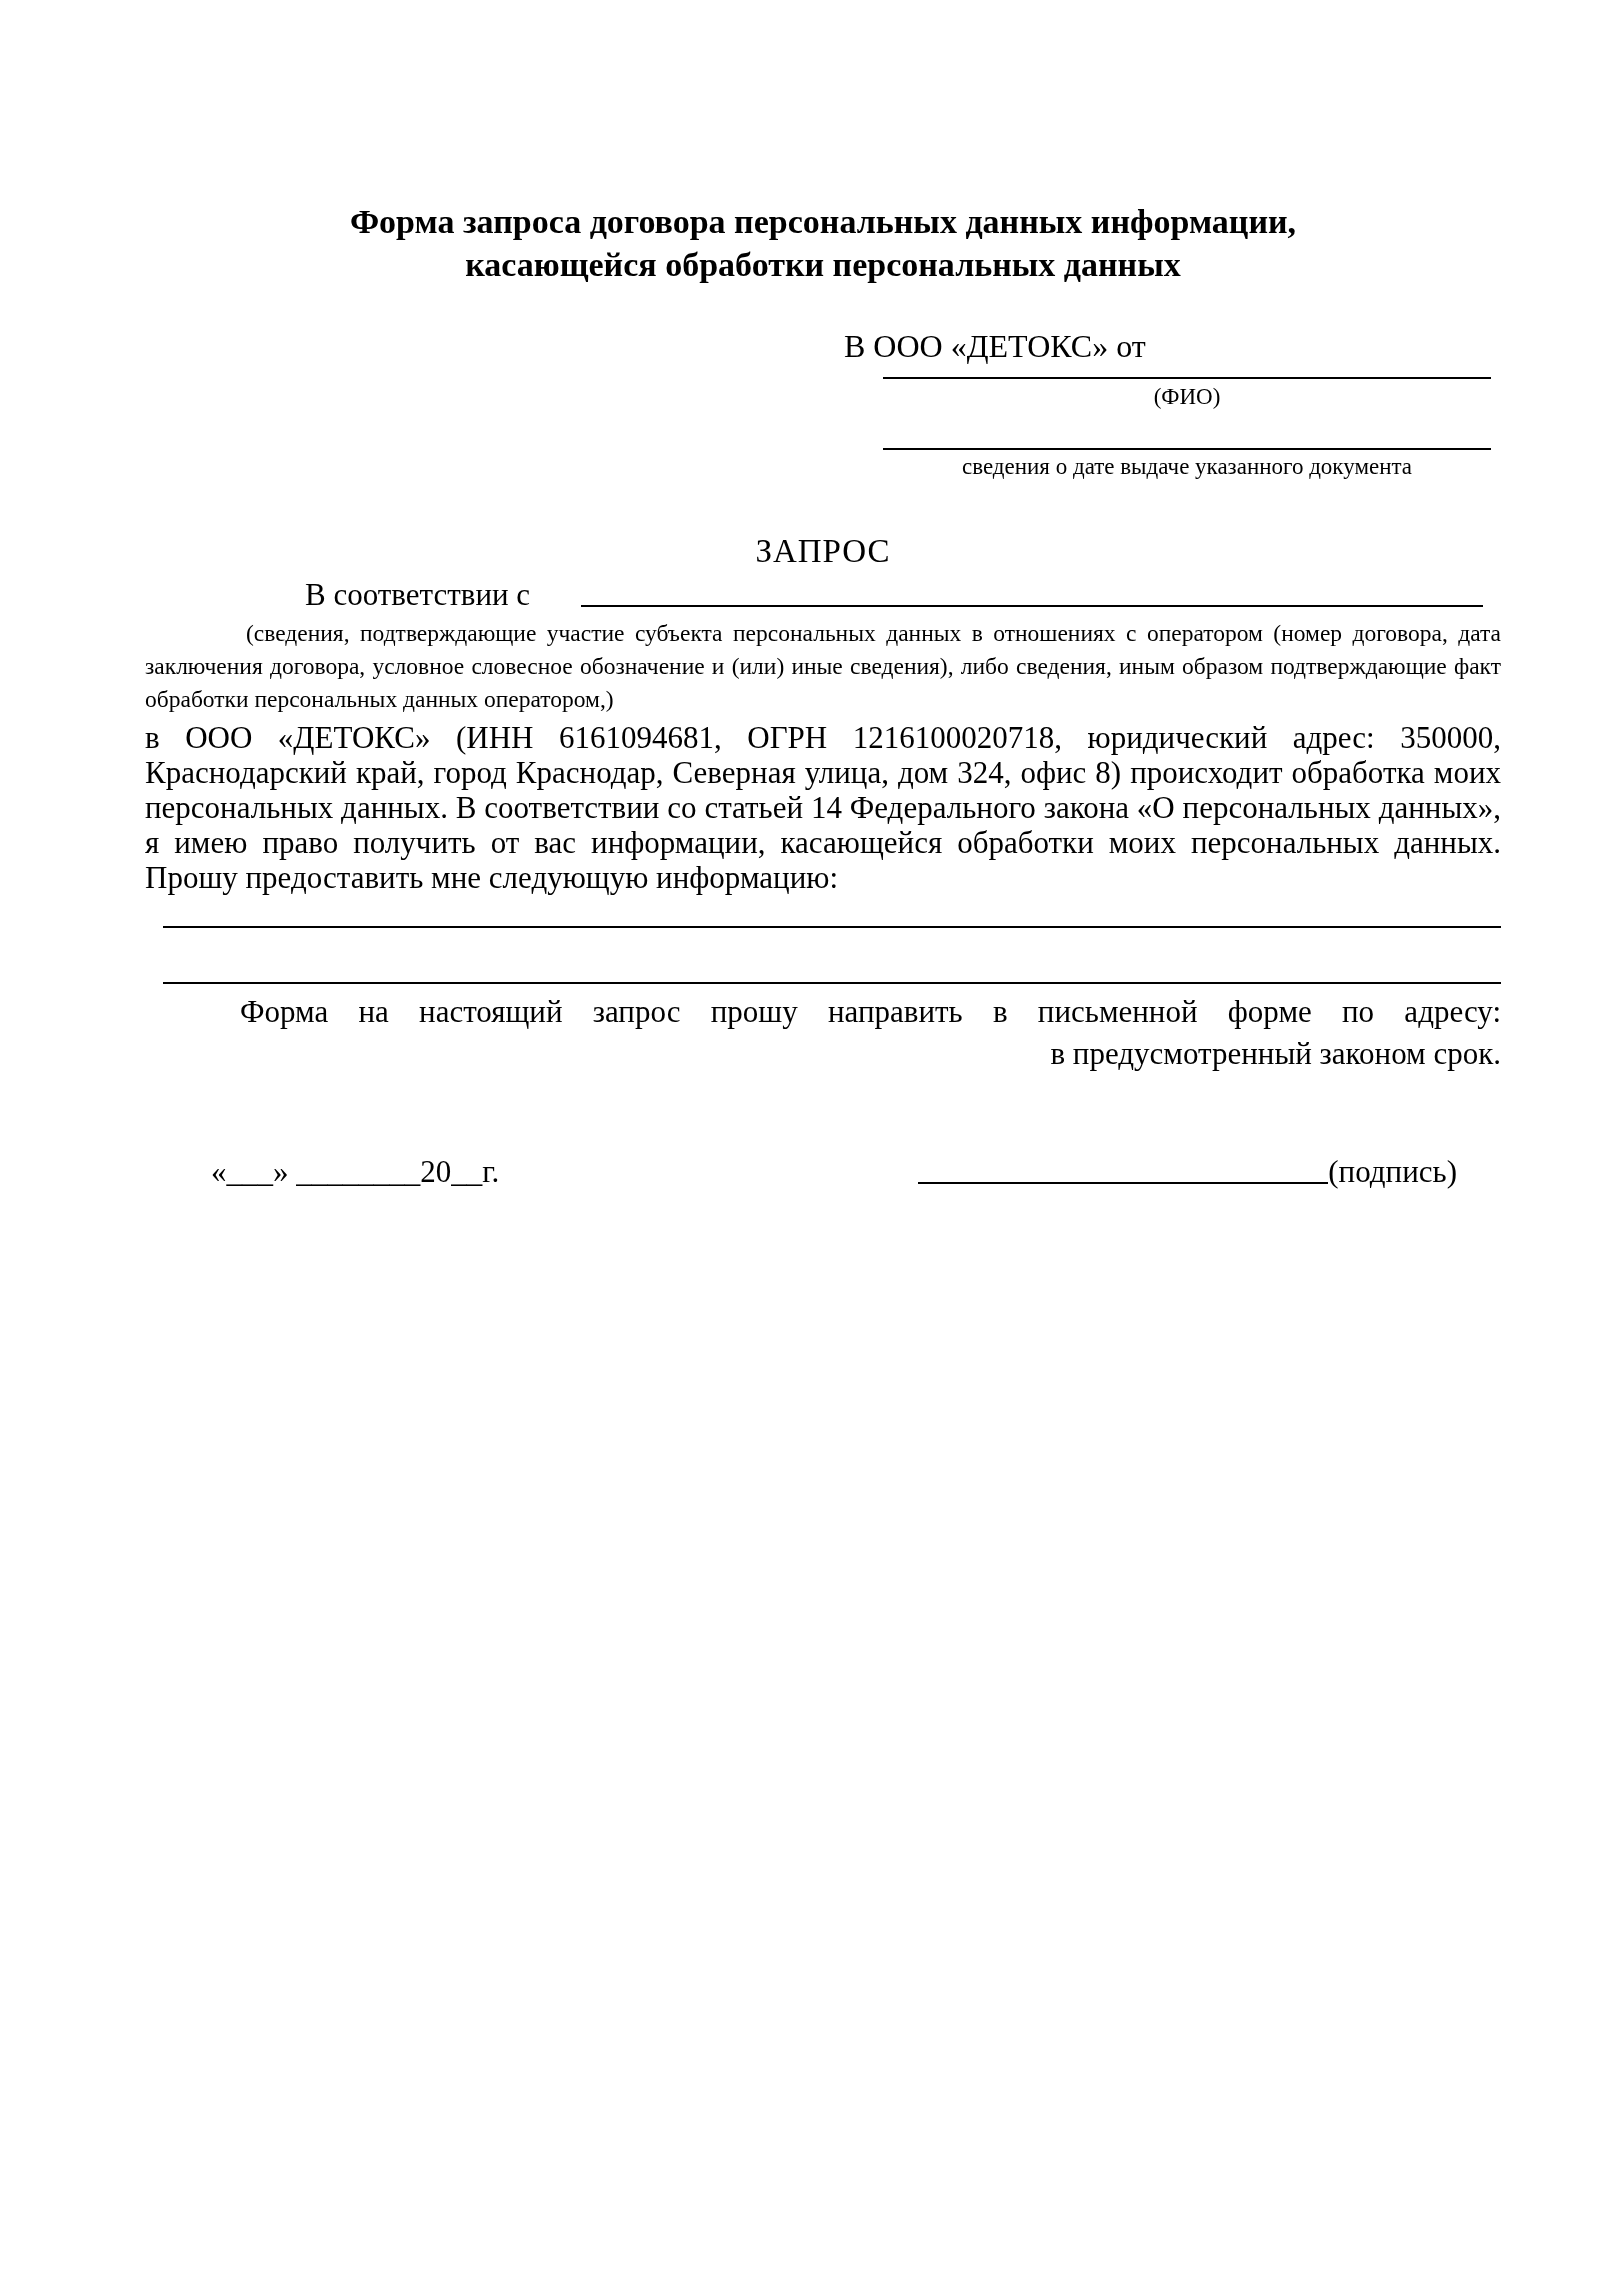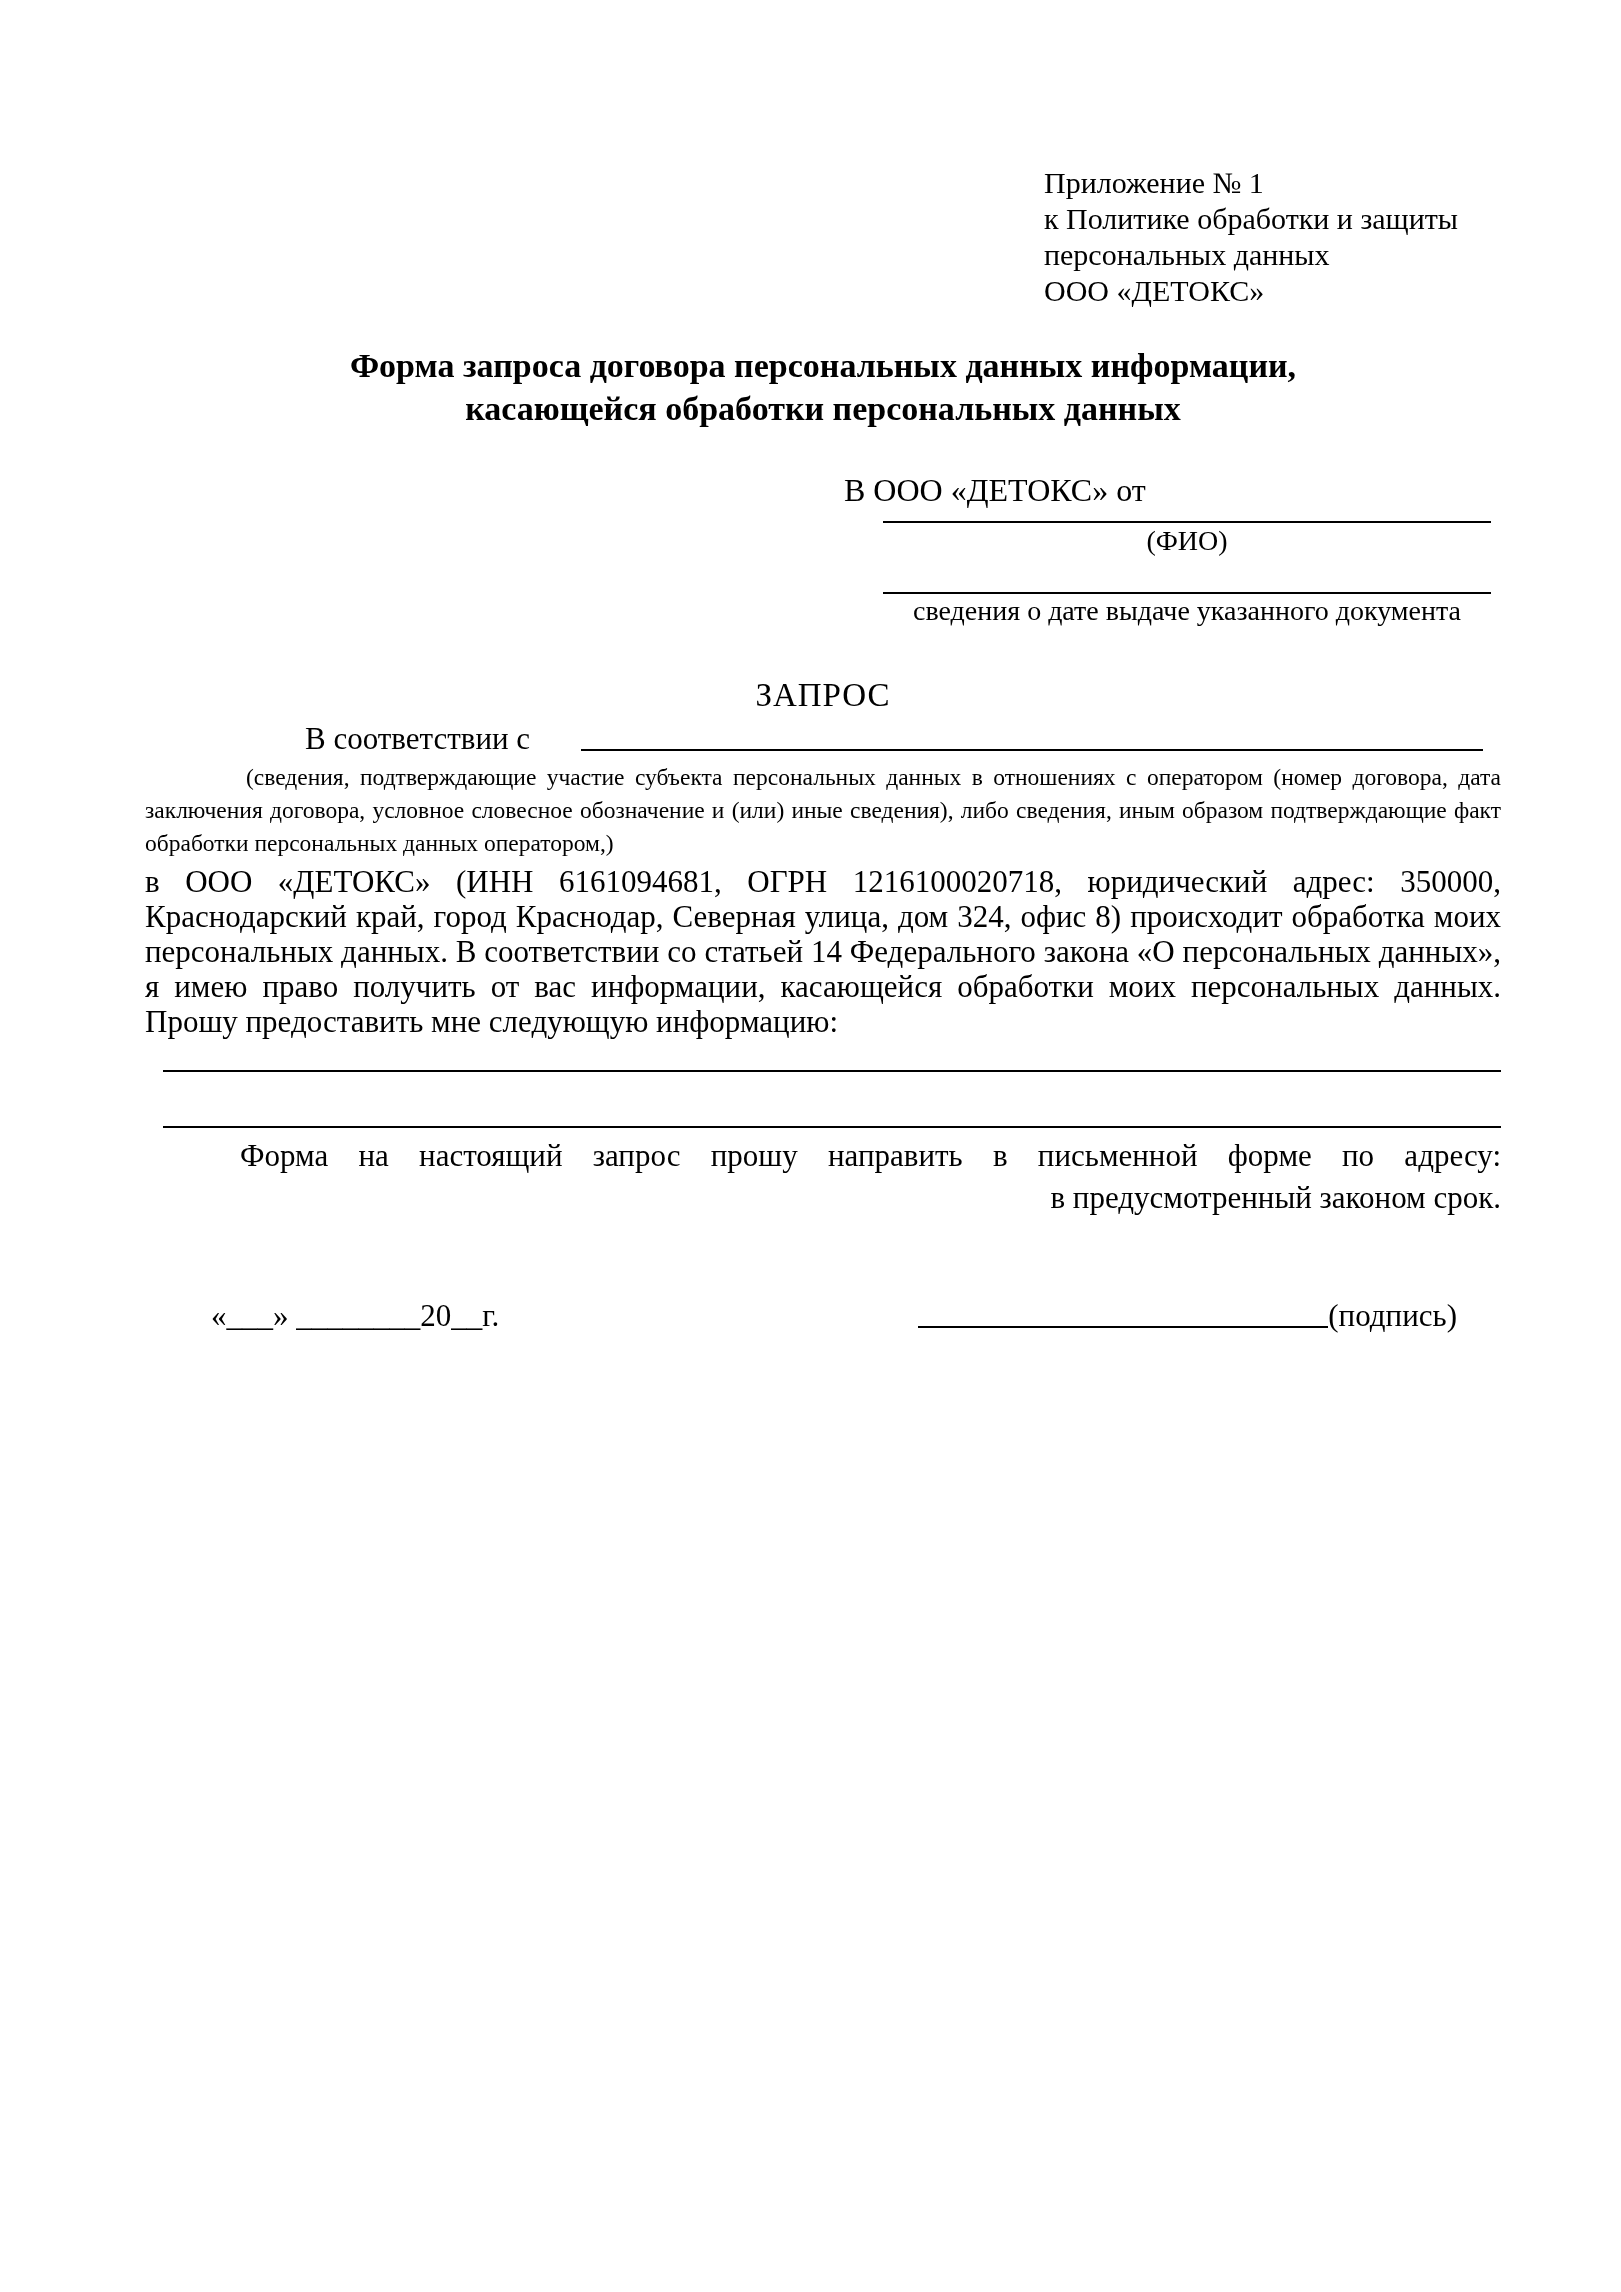--- a/index.html
+++ b/index.html
@@ -41,21 +41,21 @@
     margin-left: 699px;
     font-size: 32px;
     line-height: 35px;
     white-space: nowrap;
   }
 
   
   .fields {
     margin-left: 738px;
     width: 608px;
-    font-size: 28px;
+    font-size: 23px;
   }
   .field-line { border-top: 2.9px solid #000; }
   .field-caption {
     text-align: center;
     line-height: 29px;
     padding-top: 2.9px;
   }
   .f1 { margin-top: 12.7px; }
   .f2 { margin-top: 25.5px; }
   .f3 { margin-top: 37px; }
@@ -157,26 +157,20 @@
     margin-bottom: 4.9px;
     height: 0;
   }
   .sig-caption { white-space: nowrap; }
 </style>
 </head>
 <body>
 
 <div class="page">
 
-  <div class="header-block">
-    <div>Приложение № 1</div>
-    <div>к Политике обработки и защиты</div>
-    <div>персональных данных</div>
-    <div>ООО «ДЕТОКС»</div>
-  </div>
 
   <div class="doc-title">
     <div>Форма запроса договора персональных данных информации,</div>
     <div>касающейся обработки персональных данных</div>
   </div>
 
   <div class="addressee-to">В ООО «ДЕТОКС» от</div>
 
   <div class="fields">
     <div class="field f1">

